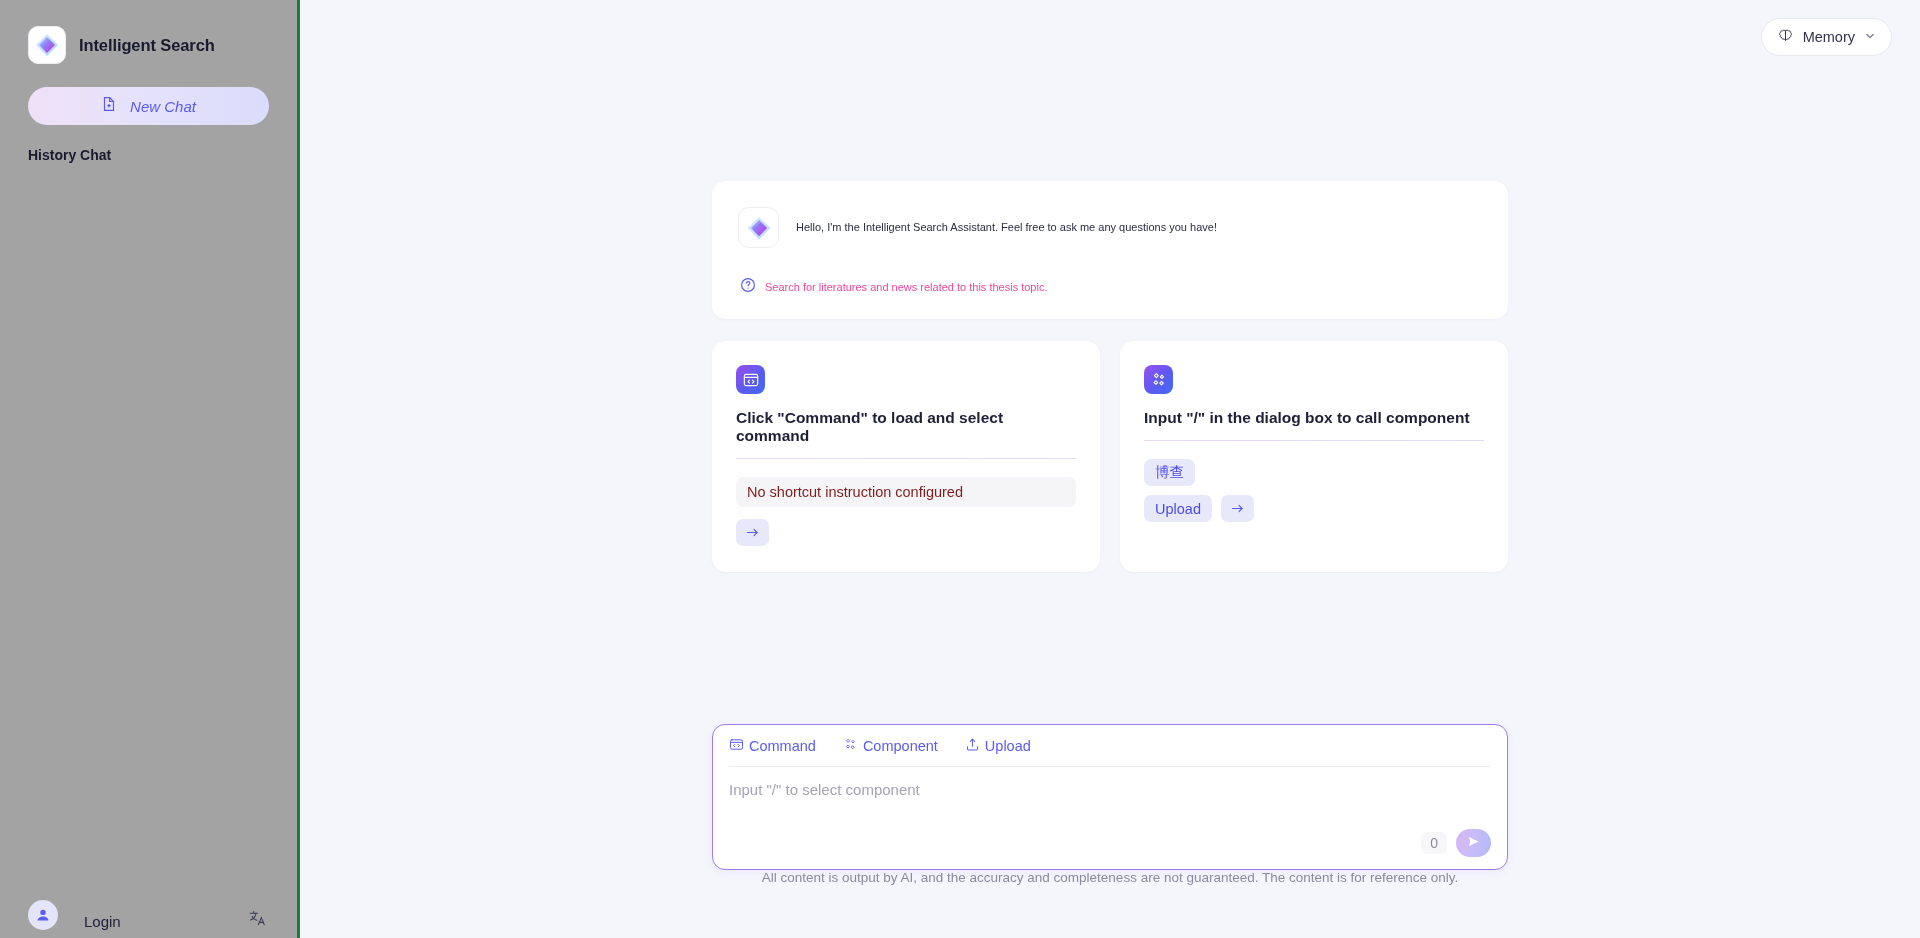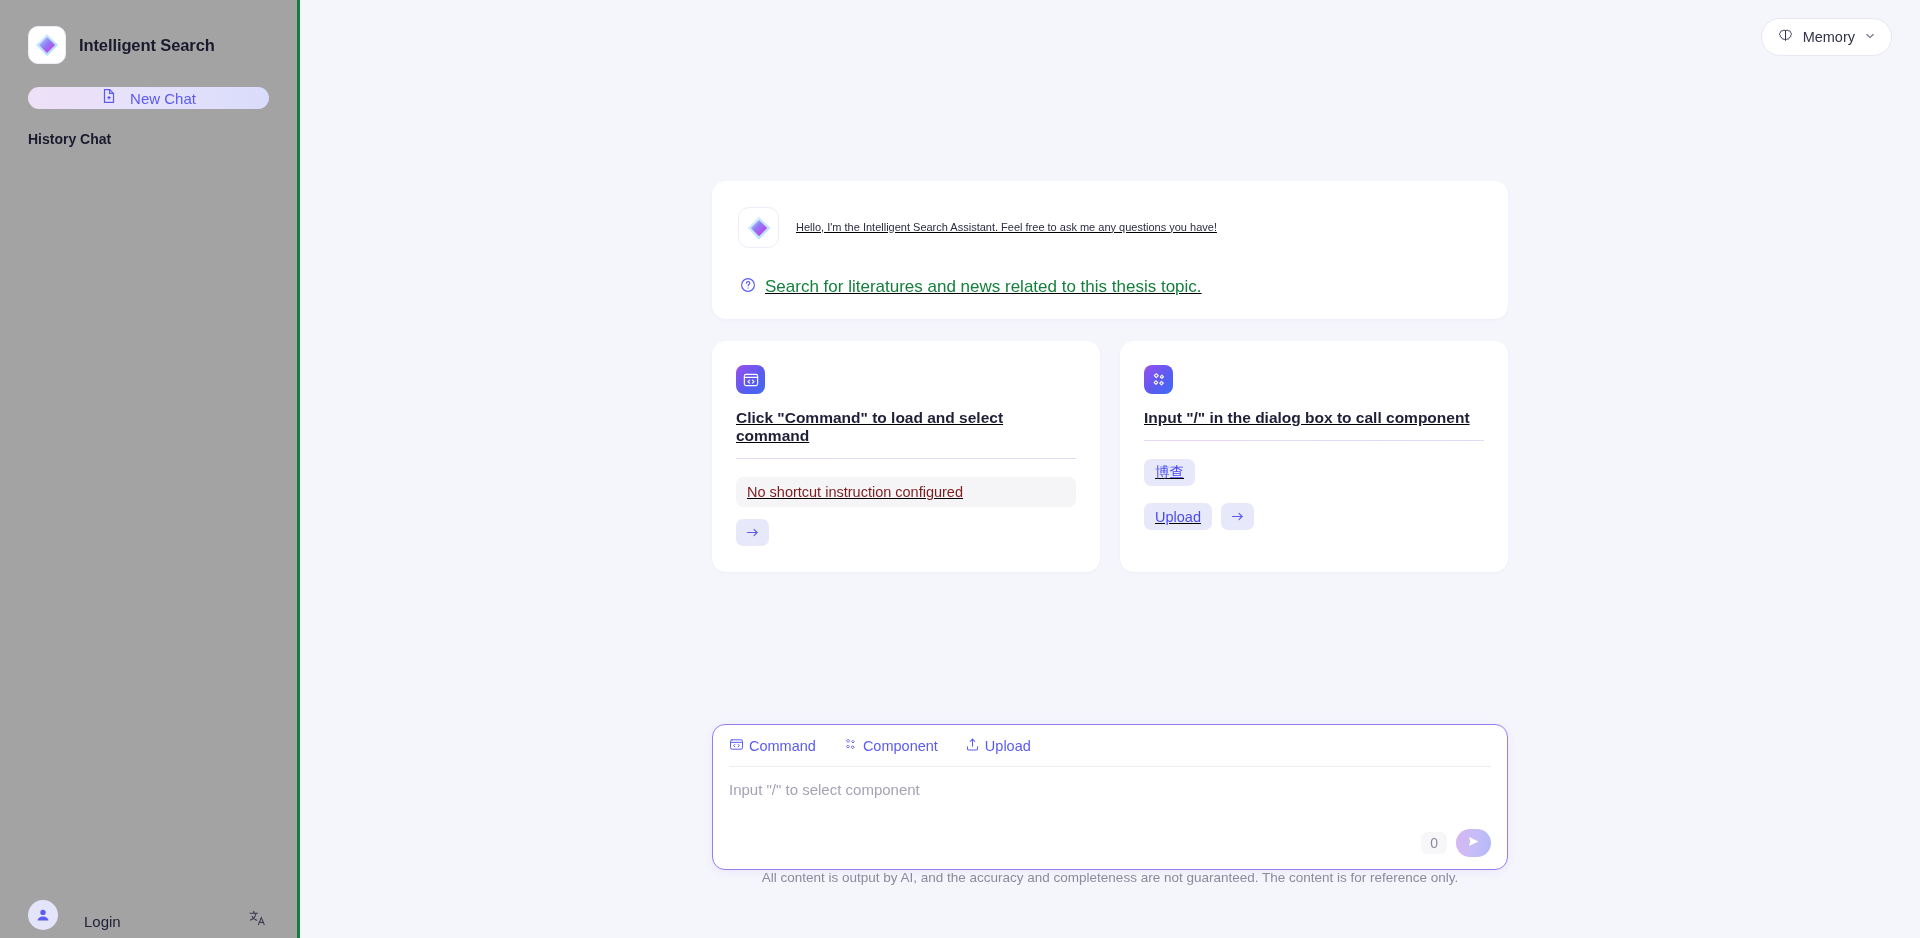--- a/index.html
+++ b/index.html
@@ -47,29 +47,30 @@
   }
   .brand-title {
     font-size: 16.5px;
     font-weight: bold;
     color: #1a1a2e;
     letter-spacing: -0.1px;
   }
 
   .new-chat {
     margin: 23px 28px 0 28px;
-    height: 22px;
+    height: 38px;
     border-radius: 19px;
     background: linear-gradient(90deg, #eee0f7 0%, #e6e2fb 45%, #dadcfb 100%);
     display: flex;
     align-items: center;
     justify-content: center;
     gap: 13px;
     cursor: pointer;
     border: none;
+    font-style: italic;
   }
   .new-chat-label {
     font-size: 15px;
     color: #5b5bf0;
   }
 
   .history-title {
     margin: 22px 0 0 28px;
     font-size: 14px;
     font-weight: bold;
@@ -105,21 +106,20 @@
 
   
   .main {
     flex: 1 1 auto;
     position: relative;
     height: 900px;
     background: #f5f5fc;
     display: flex;
     flex-direction: column;
     align-items: center;
-    text-decoration: underline;
   }
 
   .topbar {
     position: absolute;
     top: 0; right: 0;
     height: 74px;
     display: flex;
     align-items: center;
     padding-right: 28px;
   }
@@ -171,22 +171,22 @@
   }
   .suggestion-row {
     display: flex;
     align-items: center;
     gap: 9px;
     margin-top: 29px;
     padding-left: 2px;
     cursor: pointer;
   }
   .suggestion-text {
-    font-size: 17px;
-    color: #15803d;
+    font-size: 11px;
+    color: #ec4899;
   }
 
   
   .cards {
     display: flex;
     gap: 20px;
     margin-top: 22px;
   }
   .fcard {
     flex: 1 1 0;
@@ -227,21 +227,21 @@
   }
   .arrow-btn {
     margin-top: 12px;
     width: 33px; height: 27px;
     border-radius: 7px;
     background: #e8e8fb;
     display: flex; align-items: center; justify-content: center;
     cursor: pointer;
     border: none;
   }
-  .chip-rows { display: flex; flex-direction: column; gap: 17px; align-items: flex-start; }
+  .chip-rows { display: flex; flex-direction: column; gap: 9px; align-items: flex-start; }
   .chip-line { display: flex; gap: 9px; align-items: center; }
   .chip {
     height: 27px;
     border-radius: 7px;
     background: #e8e8fb;
     display: flex; align-items: center;
     padding: 0 11px;
     font-size: 14.5px;
     color: #4a4af0;
     cursor: pointer;

